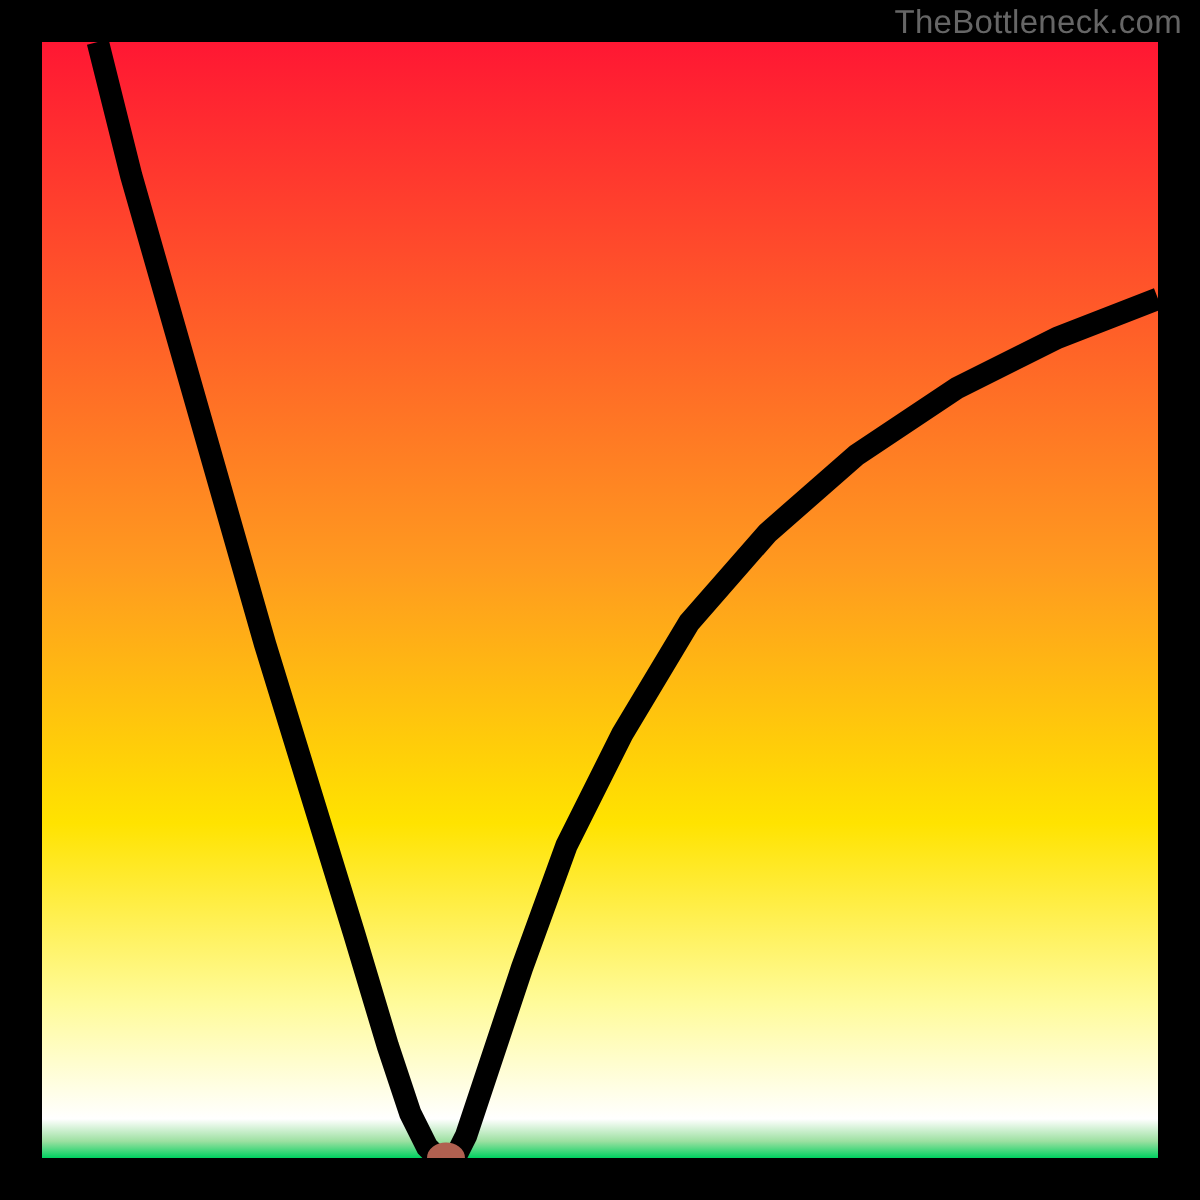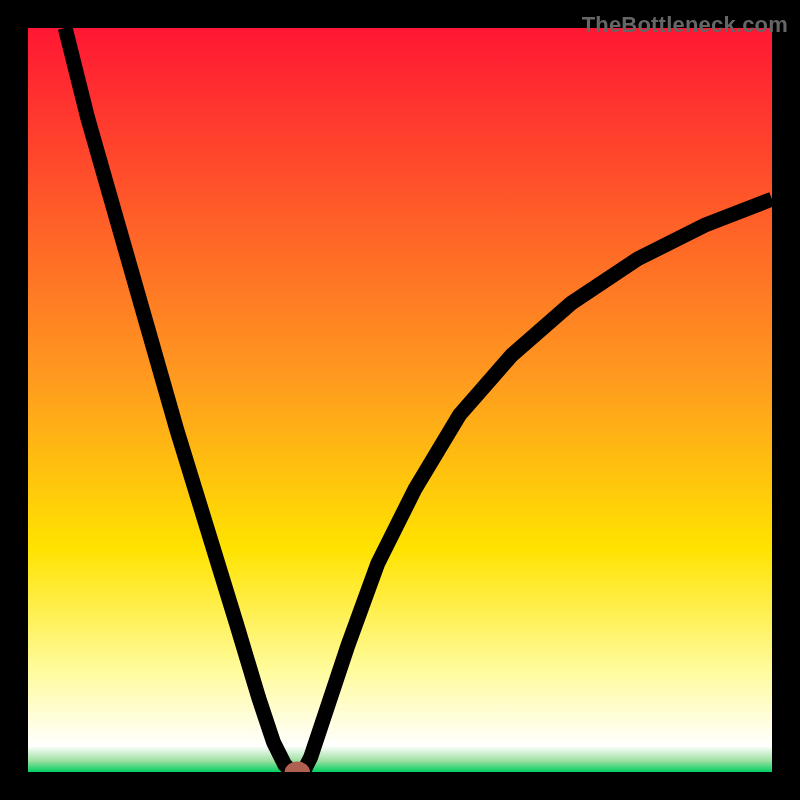--- a/index.html
+++ b/index.html
@@ -12,25 +12,25 @@
     overflow: hidden;
   }
   .frame {
     position: relative;
     width: 800px;
     height: 800px;
     background: #000;
   }
   .watermark {
     position: absolute;
-    top: 12px;
+    top: 2px;
     right: 12px;
     color: #666;
     font-size: 22px;
-    font-weight: 700;
+    font-weight: 400;
     letter-spacing: 0.2px;
     z-index: 5;
   }
   .plot-area {
     position: absolute;
     left: 28px;
     top: 28px;
     width: 744px;
     height: 744px;
     overflow: hidden;

